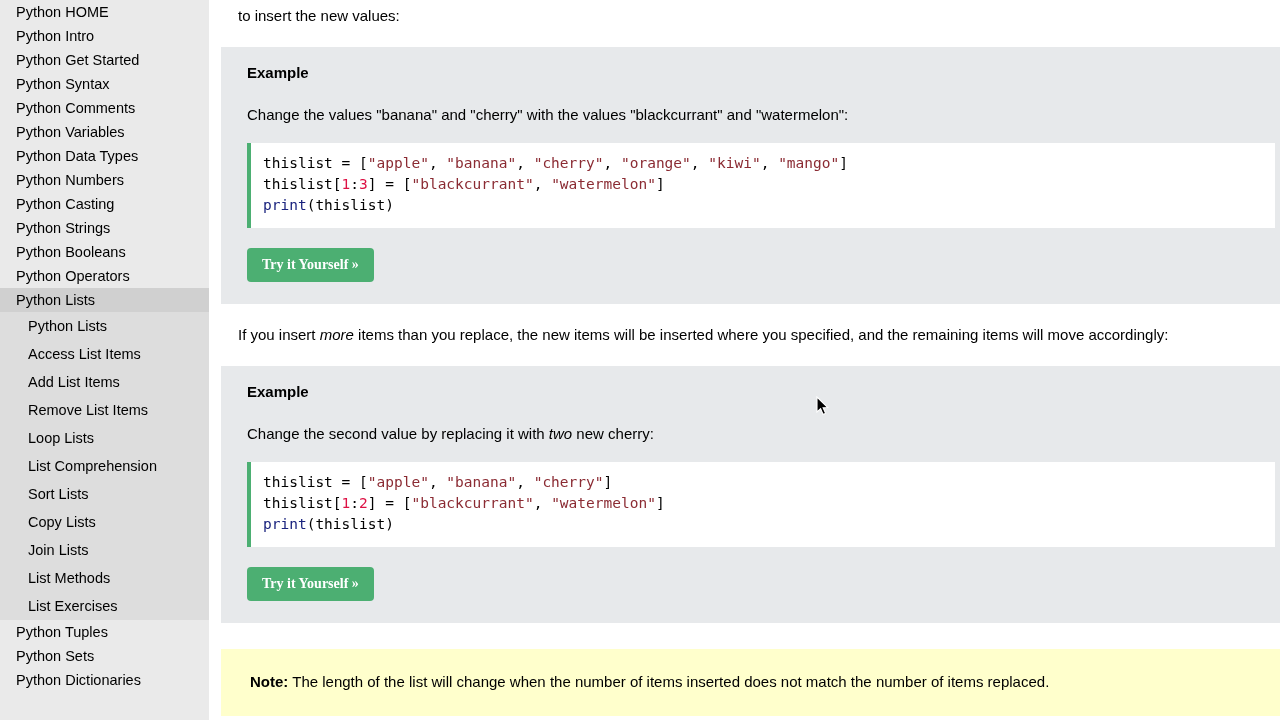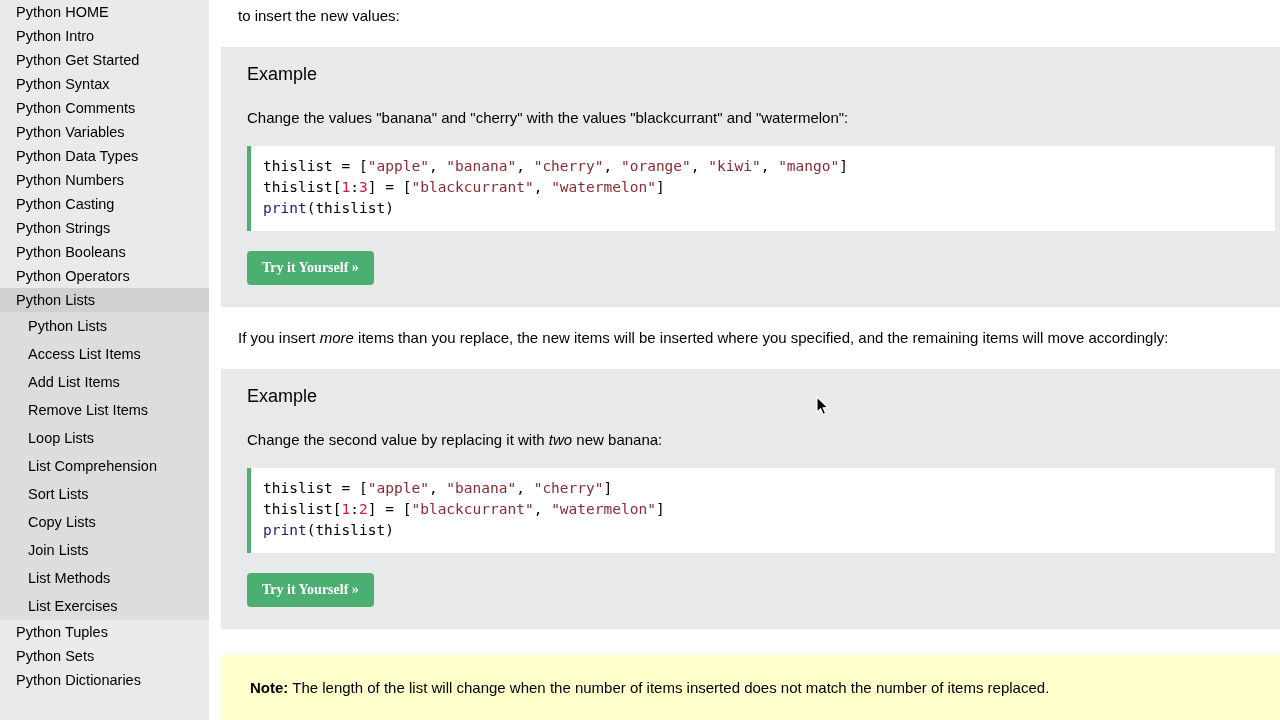--- a/index.html
+++ b/index.html
@@ -79,22 +79,22 @@
   }
 
   .w3-example {
     background: #e7e9eb;
     margin: 0 0 0 12px;
     padding: 18px 16px 22px 26px;
     width: 1075px;
   }
 
   .ex-title {
-    font-size: 18px;
-    font-weight: normal;
+    font-size: 15px;
+    font-weight: bold;
     color: #000000;
     margin: 0 0 24px 0;
     line-height: 1;
   }
 
   .ex-desc {
     font-size: 15px;
     color: #000000;
     margin: 0 0 18px 0;
     line-height: 1.4;
@@ -268,21 +268,21 @@
 <span class="kw">print</span><span>(thislist)</span></div>
       <button class="tryit">Try it Yourself »</button>
     </section>
 
     <div class="spacer-text">
       <span style="font-size:15px;text-align:center;"><span>If you insert </span><em>more</em><span> items than you replace, the new items will be inserted where you specified, and the remaining items will move accordingly:</span></span>
     </div>
 
     <section class="w3-example">
       <h3 class="ex-title">Example</h3>
-      <p class="ex-desc"><span>Change the second value by replacing it with </span><em>two</em><span> new banana:</span></p>
+      <p class="ex-desc"><span>Change the second value by replacing it with </span><em>two</em><span> new cherry:</span></p>
       <div class="codebox"><span>thislist = [</span><span class="str">"apple"</span><span>, </span><span class="str">"banana"</span><span>, </span><span class="str">"cherry"</span><span>]</span>
 <span>thislist[</span><span class="num">1</span><span>:</span><span class="num">2</span><span>] = [</span><span class="str">"blackcurrant"</span><span>, </span><span class="str">"watermelon"</span><span>]</span>
 <span class="kw">print</span><span>(thislist)</span></div>
       <button class="tryit">Try it Yourself »</button>
     </section>
 
     <div style="height:26px"></div>
 
     <div class="notebox">
       <b>Note:</b><span> The length of the list will change when the number of items inserted does not match the number of items replaced.</span>

